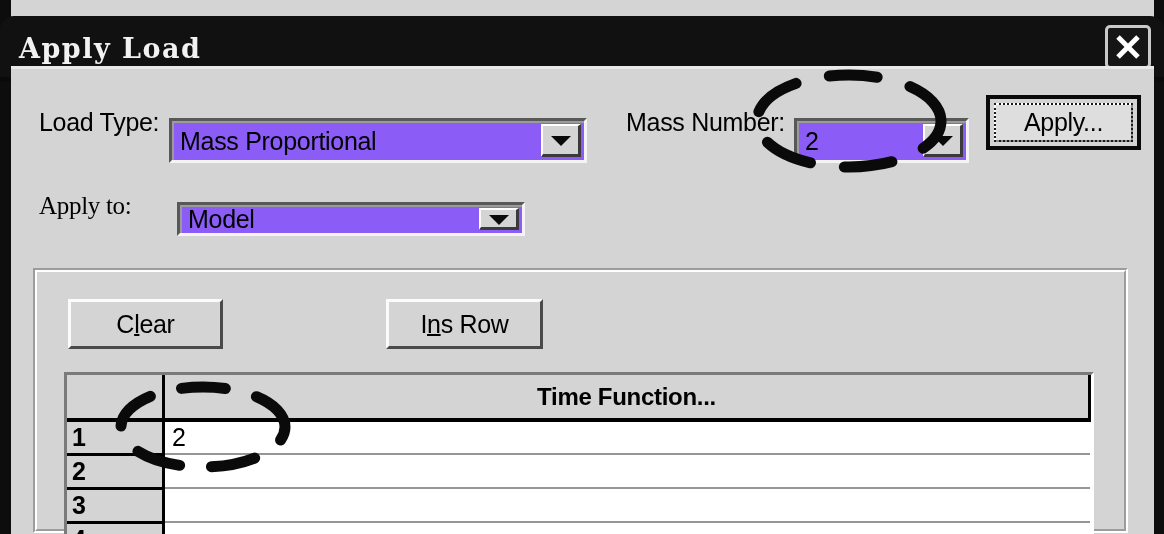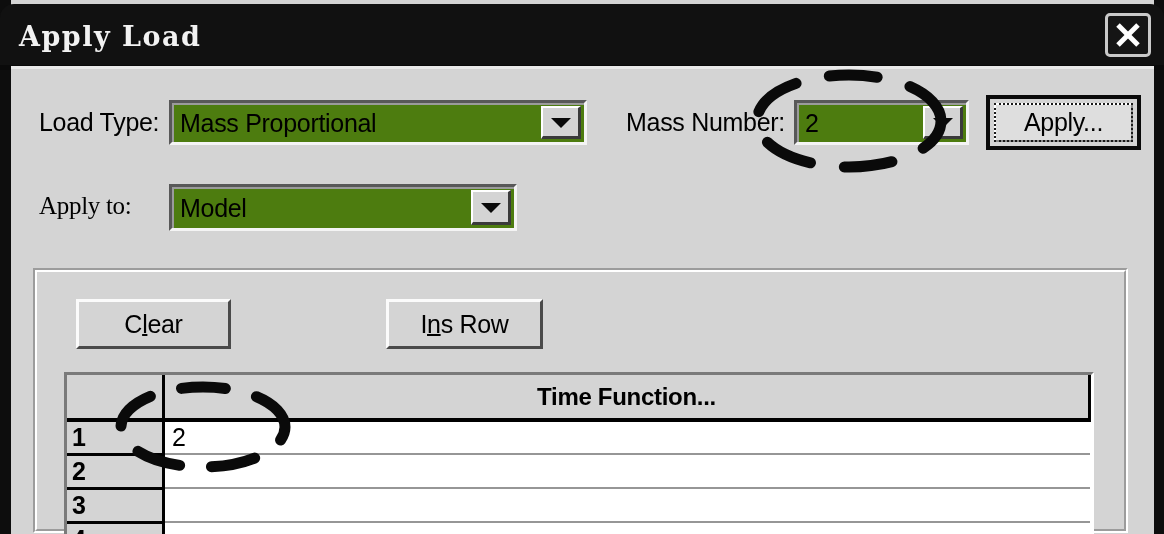--- a/index.html
+++ b/index.html
@@ -21,21 +21,21 @@
     box-sizing: border-box;
   }
 
   
   #frame-left   { position:absolute; left:0;    top:0;   width:11px;  height:534px; background:#0d0d0d; }
   #frame-right  { position:absolute; right:0;   top:0;   width:10px;  height:534px; background:#0d0d0d; }
 
   
   #titlebar {
     position: absolute;
-    left: 0; top: 4px;
+    left: 0; top: 16px;
     width: 1164px;
     height: 66px;
     background: #111111;
     border-top-left-radius: 14px;
     border-top-right-radius: 14px;
     overflow: hidden;
   }
   #titlebar::after{
     content:"";
     position:absolute;
@@ -86,27 +86,28 @@
     color: #000;
     white-space: nowrap;
     font-weight: 500;
     letter-spacing: -0.3px;
     margin-left: 8px;
   }
 
   
   .combo {
     position: absolute;
-    background: #4d7c0f;
+    background: #8b5cf6;
     box-sizing: border-box;
     border-top: 3px solid #585858;
     border-left: 3px solid #585858;
     border-right: 3px solid #f4f4f4;
     border-bottom: 3px solid #f4f4f4;
     box-shadow: 2px 2px 0 0 #9b9b9b inset;
+    margin-top: 18px;
   }
   .combo-value {
     position: absolute;
     left: 8px;
     top: 50%;
     transform: translateY(-50%);
     font-size: 25px;
     color: #000;
     white-space: nowrap;
     letter-spacing: -0.3px;
@@ -315,30 +316,30 @@
 
     <div id="define-button" style="left:975px; top:26px; width:155px; height:55px;">
       <div id="define-inner">
         <span class="btn-label">Apply...</span>
       </div>
       <div id="define-focus"></div>
     </div>
 
     <div class="field-label" style="left:20px; top:123px;font-family:Liberation Serif, serif;">Apply to:</div>
 
-    <div class="combo" style="left:158px; top:115px; width:348px; height:47px;">
+    <div class="combo" style="left:166px; top:115px; width:348px; height:34px;">
       <div class="combo-value">Model</div>
       <div class="combo-arrow"></div>
     </div>
 
     <div id="groupbox" style="left:22px; top:199px; width:1095px; height:265px;">
       <div id="groupbox-inner"></div>
     </div>
 
-    <div class="btn" style="left:57px; top:230px; width:155px; height:50px;margin-left:8px;">
+    <div class="btn" style="left:57px; top:230px; width:155px; height:50px;">
       <span class="btn-label"><span>C</span><u>l</u><span>ear</span></span>
     </div>
 
 
     <div class="btn" style="left:375px; top:230px; width:157px; height:50px;">
       <span class="btn-label"><span>I</span><u>n</u><span>s Row</span></span>
     </div>
 
     <div id="grid" style="left:53px; top:303px; width:1030px; height:165px;">
       <table id="grid-table">

